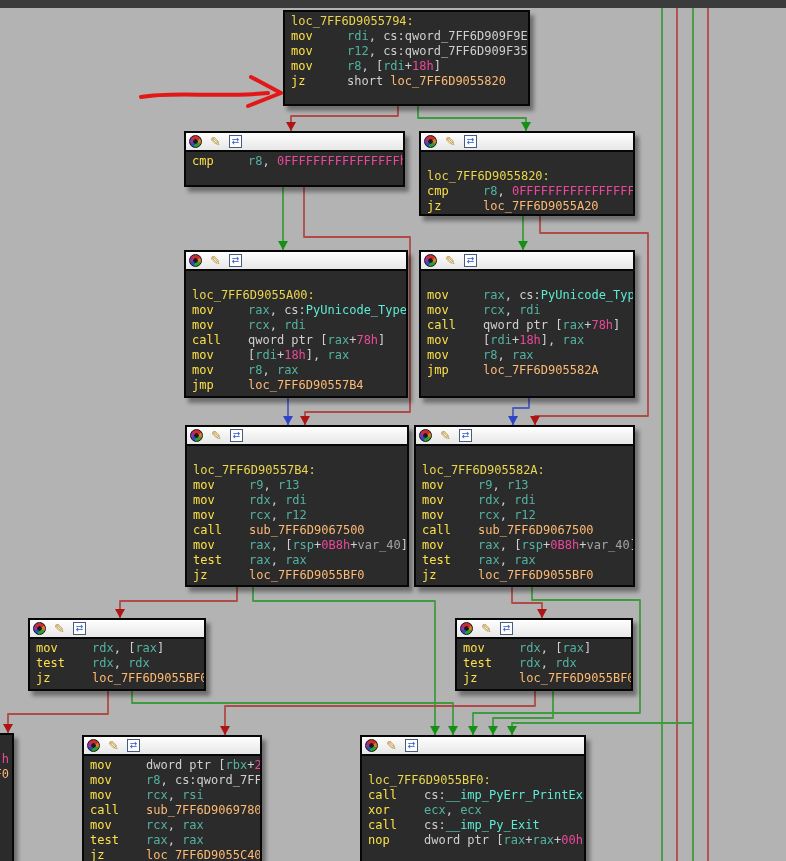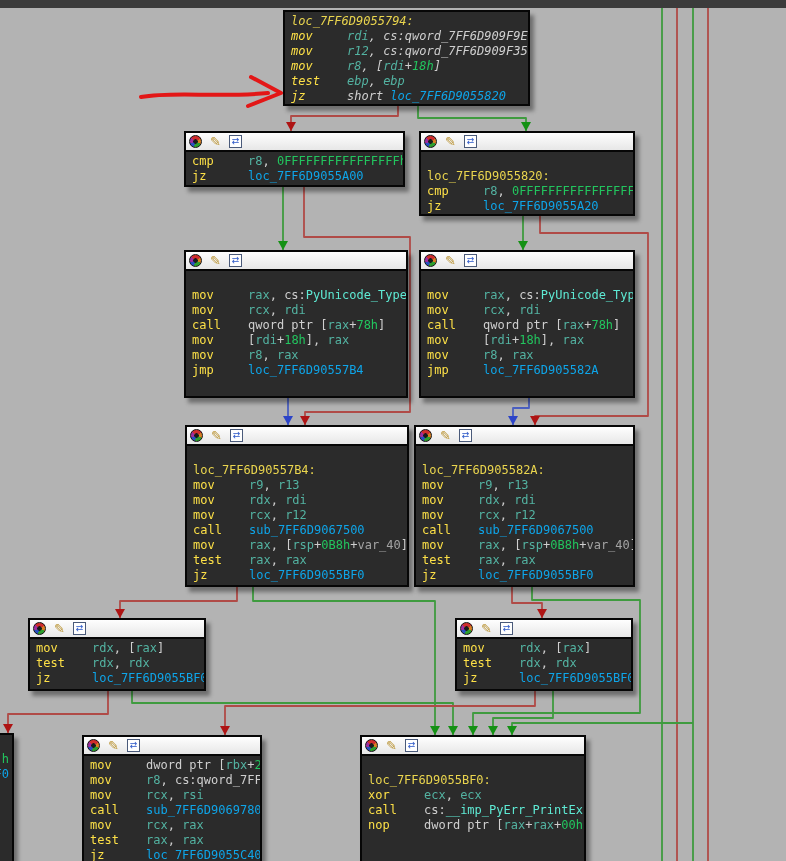--- a/index.html
+++ b/index.html
@@ -16,23 +16,23 @@
      background:radial-gradient(circle at 50% 50%,#1a1a1a 0 2px,rgba(0,0,0,0) 2.5px),
      conic-gradient(#cf2d2d 0 60deg,#d87f23 60deg 115deg,#2d9e2d 115deg 195deg,#284fc0 195deg 250deg,#9e2d9e 250deg 310deg,#cf2d2d 310deg);}
   .icon-pencil{color:#b8912f;font-size:13px;line-height:13px;font-family:"DejaVu Sans",sans-serif;}
   .icon-jump{width:13px;height:13px;background:#ffffff;border:1px solid #4a5a7a;box-sizing:border-box;
              color:#2b57c8;font-size:9px;line-height:11px;text-align:center;font-family:"DejaVu Sans",sans-serif;}
   .code{padding:2px 0 2px 6px;}
   .line{height:15px;line-height:15px;font-size:12px;white-space:pre;color:#cfcfcf;}
   .mn{display:inline-block;width:56px;}
   .tok-mn{color:#fde047}.tok-txt{color:#cfcfcf}
   .tok-reg{color:#53b3a2}
-  .tok-num{color:#22c55e}
+  .tok-num{color:#ec4899}
   .tok-lbl{color:#ead54e}
-  .tok-ref{color:#0ea5e9}
+  .tok-ref{color:#fdba74}
   .tok-var{color:#a3a3a3}
   .tok-ext{color:#5eead4}
   .ralign .line{text-align:right;padding-right:3px;}
   #annot{position:absolute;left:0;top:0;pointer-events:none;}
 </style>
 </head>
 <body>
 
 <div id="canvas">
   <div class="top-strip"></div>
@@ -70,39 +70,37 @@
       <polyline points="553,691 553,718 493,718 493,735" fill="none" stroke="#3f9b3f" stroke-width="1.8" stroke-linejoin="round"></polyline>
       <polygon points="488,726 498,726 493,735" fill="#149114"></polygon>
       <polyline points="662,8 662,861" fill="none" stroke="#3f9b3f" stroke-width="1.8" stroke-linejoin="round"></polyline>
       <polyline points="677,8 677,861" fill="none" stroke="#b04b47" stroke-width="1.8" stroke-linejoin="round"></polyline>
       <polyline points="693,8 693,861" fill="none" stroke="#3f9b3f" stroke-width="1.8" stroke-linejoin="round"></polyline>
       <polyline points="693,723 512,723 512,735" fill="none" stroke="#3f9b3f" stroke-width="1.8" stroke-linejoin="round"></polyline>
       <polygon points="507,726 517,726 512,735" fill="#149114"></polygon>
       <polyline points="708,8 708,861" fill="none" stroke="#b04b47" stroke-width="1.8" stroke-linejoin="round"></polyline>
     </svg>
   <div id="blocks">
-      <div class="block" style="left: 283px; top: 10px; width: 247px; height: 96px; font-style: italic;">
+      <div class="block" style="left: 283px; top: 10px; width: 247px; height: 96px;">
         <div class="code">
           <div class="line"><span class="tok-lbl">loc_7FF6D9055794:</span></div>
           <div class="line"><span class="tok-mn mn">mov</span><span class="tok-reg">rdi</span><span class="tok-txt">, </span><span class="tok-txt">cs:qword_7FF6D909F9E8</span></div>
           <div class="line"><span class="tok-mn mn">mov</span><span class="tok-reg">r12</span><span class="tok-txt">, </span><span class="tok-txt">cs:qword_7FF6D909F358</span></div>
           <div class="line"><span class="tok-mn mn">mov</span><span class="tok-reg">r8</span><span class="tok-txt">, [</span><span class="tok-reg">rdi</span><span class="tok-txt">+</span><span class="tok-num">18h</span><span class="tok-txt">]</span></div>
-          <div class="line"><span class="tok-mn mn">test</span><span class="tok-reg">ebp</span><span class="tok-txt">, </span><span class="tok-reg">ebp</span></div>
           <div class="line"><span class="tok-mn mn">jz</span><span class="tok-txt">short </span><span class="tok-ref">loc_7FF6D9055820</span></div>
         </div>
       </div>
       <div class="block" style="left: 184px; top: 131px; width: 221px; height: 56px;">
         <div class="titlebar">
           <span class="icon-wheel"></span>
           <span class="icon-pencil">✎</span>
           <span class="icon-jump">⇄</span>
         </div>
         <div class="code">
           <div class="line"><span class="tok-mn mn">cmp</span><span class="tok-reg">r8</span><span class="tok-txt">, </span><span class="tok-num">0FFFFFFFFFFFFFFFFh</span></div>
-          <div class="line"><span class="tok-mn mn">jz</span><span class="tok-ref">loc_7FF6D9055A00</span></div>
         </div>
       </div>
       <div class="block" style="left: 419px; top: 131px; width: 216px; height: 85px;">
         <div class="titlebar">
           <span class="icon-wheel"></span>
           <span class="icon-pencil">✎</span>
           <span class="icon-jump">⇄</span>
         </div>
         <div class="code">
           <div class="line">&nbsp;</div>
@@ -112,20 +110,21 @@
         </div>
       </div>
       <div class="block" style="left: 184px; top: 250px; width: 224px; height: 148px;">
         <div class="titlebar">
           <span class="icon-wheel"></span>
           <span class="icon-pencil">✎</span>
           <span class="icon-jump">⇄</span>
         </div>
         <div class="code">
           <div class="line">&nbsp;</div>
+          <div class="line"><span class="tok-lbl">loc_7FF6D9055A00:</span></div>
           <div class="line"><span class="tok-mn mn">mov</span><span class="tok-reg">rax</span><span class="tok-txt">, </span><span class="tok-txt">cs:</span><span class="tok-ext">PyUnicode_Type</span></div>
           <div class="line"><span class="tok-mn mn">mov</span><span class="tok-reg">rcx</span><span class="tok-txt">, </span><span class="tok-reg">rdi</span></div>
           <div class="line"><span class="tok-mn mn">call</span><span class="tok-txt">qword ptr [</span><span class="tok-reg">rax</span><span class="tok-txt">+</span><span class="tok-num">78h</span><span class="tok-txt">]</span></div>
           <div class="line"><span class="tok-mn mn">mov</span><span class="tok-txt">[</span><span class="tok-reg">rdi</span><span class="tok-txt">+</span><span class="tok-num">18h</span><span class="tok-txt">], </span><span class="tok-reg">rax</span></div>
           <div class="line"><span class="tok-mn mn">mov</span><span class="tok-reg">r8</span><span class="tok-txt">, </span><span class="tok-reg">rax</span></div>
           <div class="line"><span class="tok-mn mn">jmp</span><span class="tok-ref">loc_7FF6D90557B4</span></div>
         </div>
       </div>
       <div class="block" style="left: 419px; top: 250px; width: 216px; height: 148px;">
         <div class="titlebar">
@@ -221,22 +220,23 @@
       </div>
       <div class="block" style="left: 360px; top: 735px; width: 226px; height: 130px;">
         <div class="titlebar">
           <span class="icon-wheel"></span>
           <span class="icon-pencil">✎</span>
           <span class="icon-jump">⇄</span>
         </div>
         <div class="code">
           <div class="line">&nbsp;</div>
           <div class="line"><span class="tok-lbl">loc_7FF6D9055BF0:</span></div>
+          <div class="line"><span class="tok-mn mn">call</span><span class="tok-txt">cs:</span><span class="tok-ext">__imp_PyErr_PrintEx</span></div>
           <div class="line"><span class="tok-mn mn">xor</span><span class="tok-reg">ecx</span><span class="tok-txt">, </span><span class="tok-reg">ecx</span></div>
-          <div class="line"><span class="tok-mn mn">call</span><span class="tok-txt">cs:</span><span class="tok-ext">__imp_PyErr_PrintEx</span></div>
+          <div class="line"><span class="tok-mn mn">call</span><span class="tok-txt">cs:</span><span class="tok-ext">__imp_Py_Exit</span></div>
           <div class="line"><span class="tok-mn mn">nop</span><span class="tok-txt">dword ptr [</span><span class="tok-reg">rax</span><span class="tok-txt">+</span><span class="tok-reg">rax</span><span class="tok-txt">+</span><span class="tok-num">00h</span><span class="tok-txt">]</span></div>
         </div>
       </div>
       <div class="block ralign" style="left: -150px; top: 733px; width: 164px; height: 130px;">
         <div class="code">
           <div class="line">&nbsp;</div>
           <div class="line"><span class="tok-num">h</span></div>
           <div class="line"><span class="tok-ref">F0</span></div>
           <div class="line">&nbsp;</div>
           <div class="line">&nbsp;</div>

